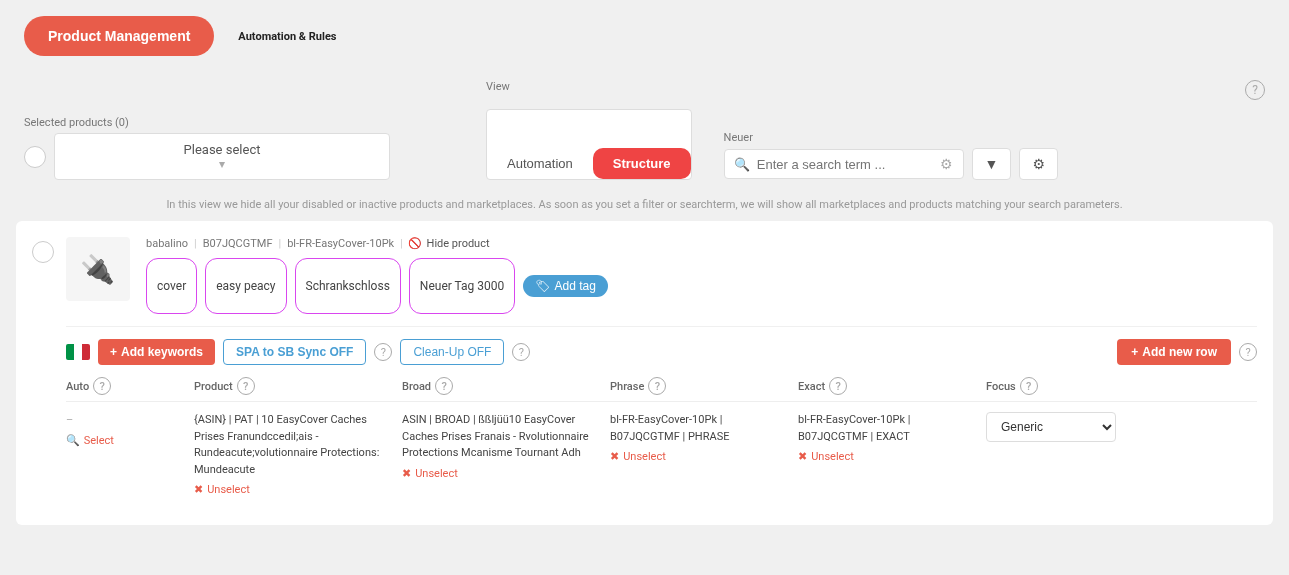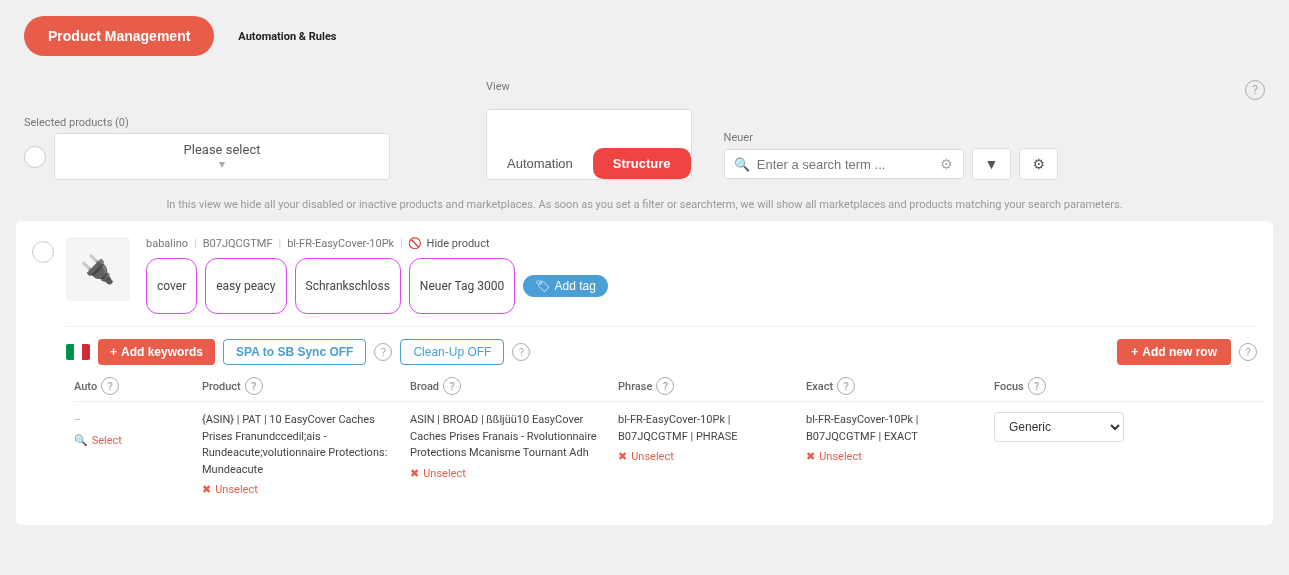--- a/index.html
+++ b/index.html
@@ -381,21 +381,20 @@
       color: #fff;
       cursor: pointer;
       font-weight: 600;
       margin-left: auto;
     }
 
     
     .table-area {
       margin-top: 12px;
       width: 100%;
-      margin-left: 8px;
     }
     .table-header-row {
       display: grid;
       grid-template-columns: 120px 200px 200px 180px 180px 140px;
       gap: 8px;
       padding: 0 0 6px 0;
       border-bottom: 1px solid #eee;
     }
     .table-col-header {
       font-size: 11px;

